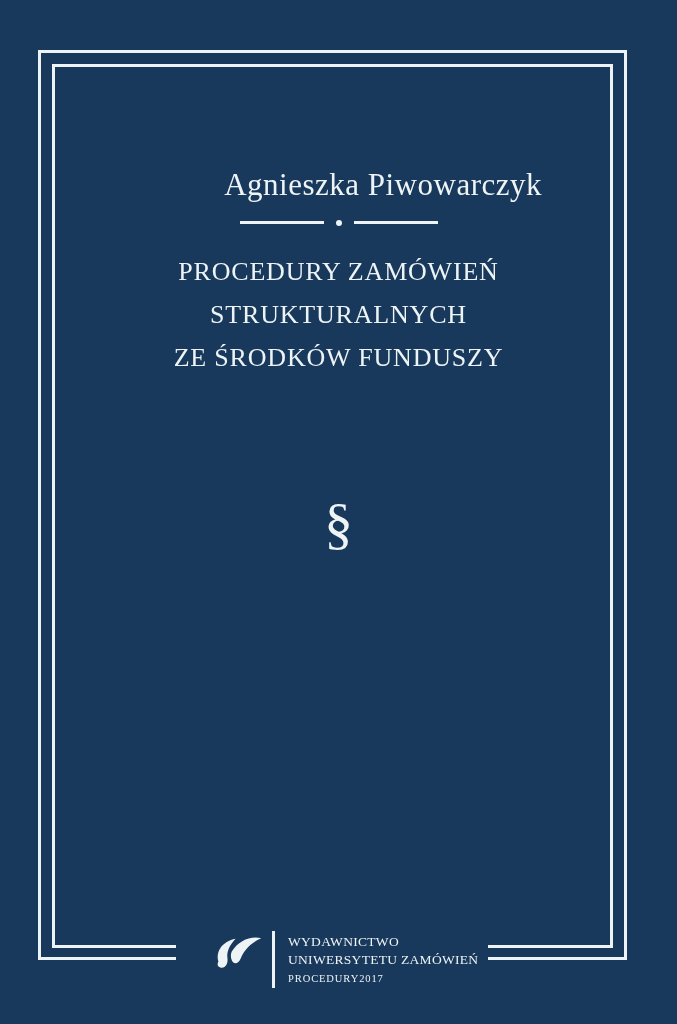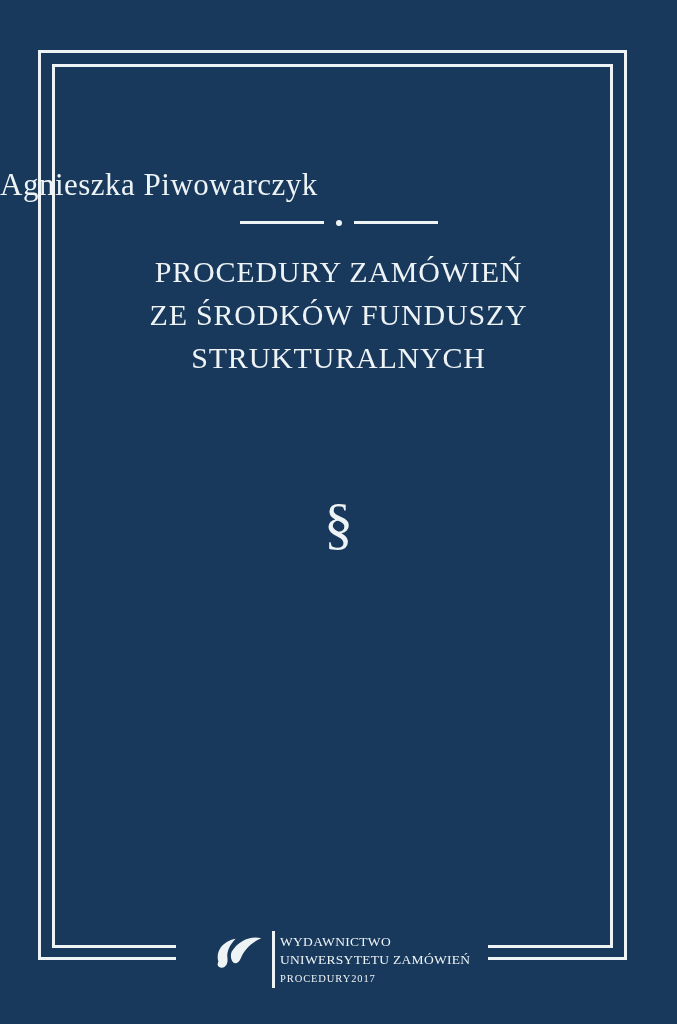--- a/index.html
+++ b/index.html
@@ -19,50 +19,50 @@
     width:677px;height:1024px;
     background:var(--bg);
   }
   
   .frame{position:absolute;border:3px solid var(--ink);z-index:1;}
   .frame.outer{left:38px;top:50px;width:589px;height:910px;}
   .frame.inner{left:52px;top:64px;width:561px;height:884px;}
 
   .author{
     position:absolute;left:0;top:167px;width:542px;
-    text-align:left;font-size:31px;letter-spacing:.5px;
+    text-align:right;font-size:31px;letter-spacing:.5px;
     z-index:2;
   }
   .divider{
     position:absolute;left:0;top:216px;width:677px;height:13px;
     display:flex;align-items:center;justify-content:center;gap:12px;
     z-index:2;
   }
   .dline{display:block;width:84px;height:2.5px;background:var(--ink);}
   .ddot{display:block;width:6px;height:6px;border-radius:50%;background:var(--ink);}
 
   .title{
     position:absolute;left:0;top:250px;width:677px;
-    text-align:center;font-size:30px;line-height:43px;letter-spacing:.8px;
+    text-align:center;font-size:26px;line-height:43px;letter-spacing:.8px;
     z-index:2;
   }
   .section-sign{
     position:absolute;left:0;top:495px;width:677px;
     text-align:center;font-size:58px;line-height:1;
     z-index:2;
   }
 
   
   .publisher{
     position:absolute;left:176px;top:914px;width:312px;height:94px;
     background:var(--bg);z-index:3;
   }
   .logo{position:absolute;left:34px;top:20px;width:54px;height:40px;}
   .vline{position:absolute;left:96px;top:17px;width:2.5px;height:57px;background:var(--ink);}
-  .pubtext{position:absolute;left:104px;top:19px;white-space:nowrap;font-family:Liberation Serif, serif;}
+  .pubtext{position:absolute;left:112px;top:19px;white-space:nowrap;font-family:Liberation Serif, serif;}
   .pub1,.pub2{font-size:13.5px;line-height:18px;letter-spacing:.3px;}
   .pub3{font-size:10.5px;line-height:14px;letter-spacing:.9px;margin-top:3px;}
   .pub3 .year{margin-left:0;}
 </style>
 </head>
 <body>
 
 <div class="cover">
 
   <div class="frame outer"></div>
@@ -71,22 +71,22 @@
   <div class="author">Agnieszka Piwowarczyk</div>
 
   <div class="divider">
     <span class="dline"></span>
     <span class="ddot"></span>
     <span class="dline"></span>
   </div>
 
   <div class="title">
     <div class="title-line">PROCEDURY ZAMÓWIEŃ</div>
+    <div class="title-line">STRUKTURALNYCH</div>
     <div class="title-line">ZE ŚRODKÓW FUNDUSZY</div>
-    <div class="title-line">STRUKTURALNYCH</div>
   </div>
 
   <div class="section-sign">§</div>
 
   <div class="publisher">
     <svg class="logo" viewBox="0 0 110 84" aria-hidden="true">
       <path d="M16 58 C10 36 24 16 52 10 C39 24 33 37 35 51 C36.5 63 30 73 20 70.5 C14 68.5 13 64 16 58 Z" fill="#eef4f6"></path>
       <path d="M44 37 C58 14 84 3 106 9 C85 18 70 33 63 51 C58 63 48 65 44 55 C41.5 48.5 41.5 43 44 37 Z" fill="#eef4f6"></path>
     </svg>
     <div class="vline"></div>

